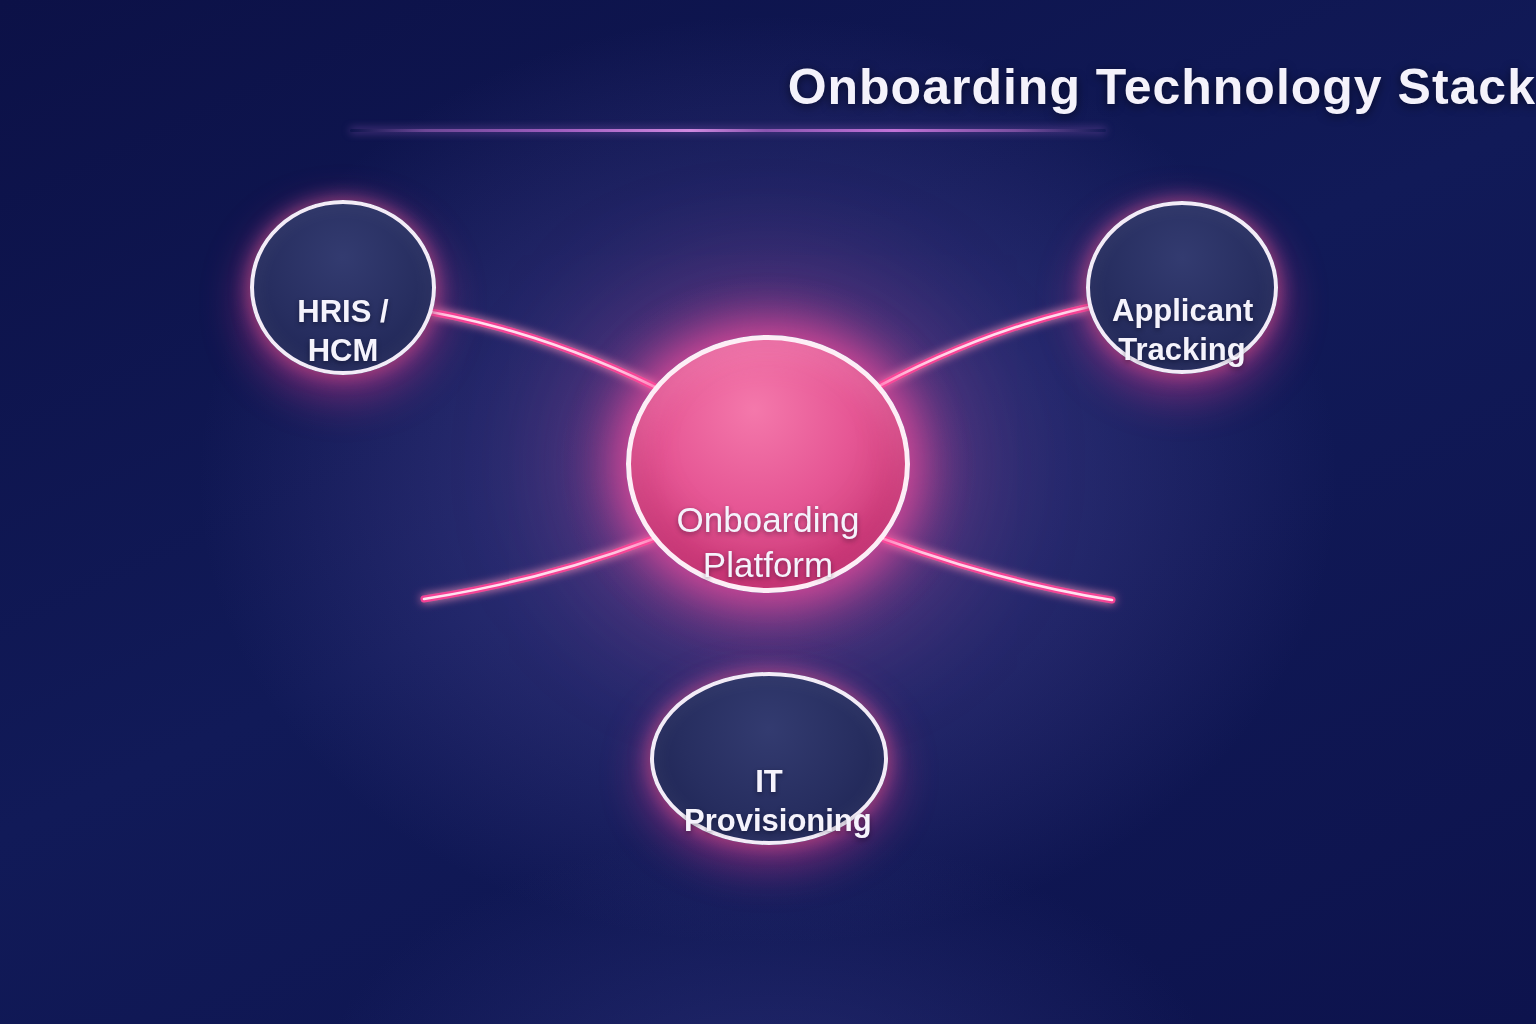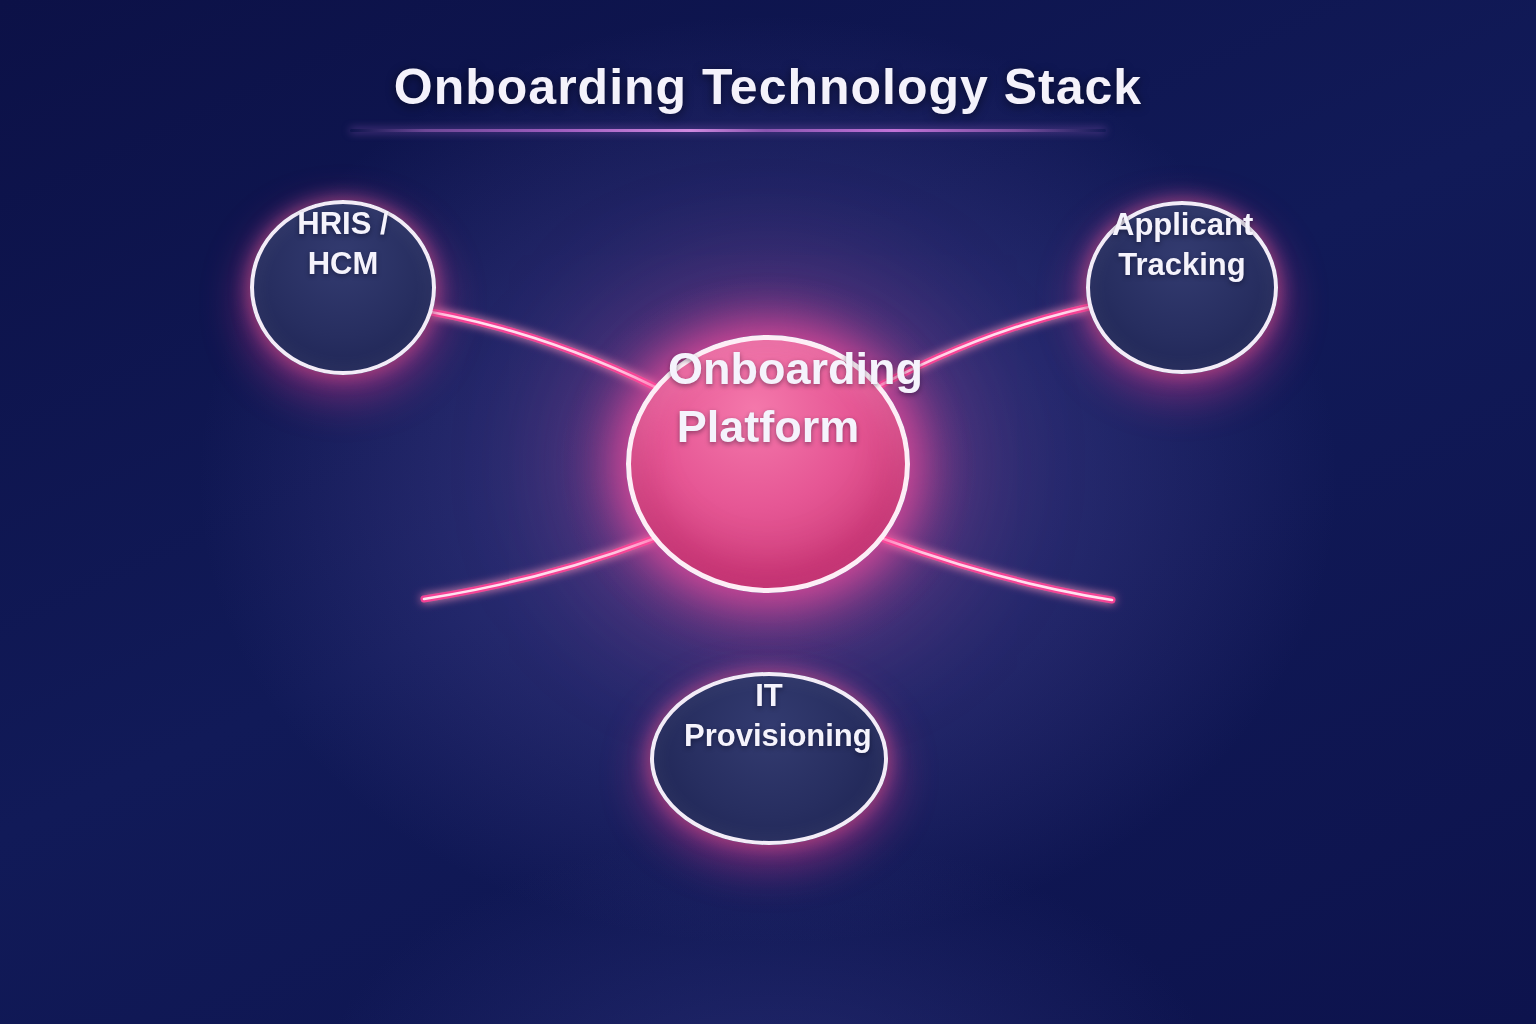--- a/index.html
+++ b/index.html
@@ -9,36 +9,36 @@
     overflow:hidden;
     font-family:"Liberation Sans", sans-serif;
     background:
       radial-gradient(ellipse 300px 280px at 768px 470px, rgba(255,77,158,0.30), rgba(255,77,158,0) 70%),
       radial-gradient(ellipse 760px 620px at 768px 480px, rgba(104,92,182,0.50), rgba(104,92,182,0) 75%),
       radial-gradient(ellipse 700px 420px at 50% 108%, rgba(58,62,140,0.45), rgba(58,62,140,0) 65%),
       linear-gradient(155deg, #0c1147 0%, #111a58 48%, #0d134d 100%);
   }
   .title{
     position:absolute;left:0;top:58px;width:100%;
-    text-align:center;margin:0;
+    text-align:right;margin:0;
     color:#f4f2fb;font-size:50px;font-weight:600;letter-spacing:1px;
     text-shadow:0 2px 10px rgba(0,0,10,0.55);
   }
   .title-underline{
     position:absolute;left:350px;top:129px;width:756px;height:3px;border-radius:2px;
     background:linear-gradient(90deg,
       rgba(122,79,160,0) 0%, #6d4796 10%, #a05ec0 28%, #d08ae0 45%,
       #8a55b0 55%, #c273d8 72%, #7a4fa0 88%, rgba(122,79,160,0) 100%);
     box-shadow:0 0 8px rgba(176,106,208,0.7);
   }
   svg.connections{position:absolute;left:0;top:0;width:1536px;height:1024px;}
   .conn-glow{fill:none;stroke:#ff3d96;stroke-width:7;stroke-linecap:round;opacity:.9;}
   .conn-core{fill:none;stroke:#ffe3f0;stroke-width:2.6;stroke-linecap:round;}
   .node{
-    position:absolute;display:flex;align-items:flex-start;justify-content:center;
+    position:absolute;display:flex;align-items:flex-end;justify-content:center;
     text-align:center;border-radius:50%;box-sizing:border-box;
     color:#f5f3fc;
   }
   .node .label{display:block;line-height:1.28;text-shadow:0 2px 5px rgba(0,0,20,0.4);}
   .node.satellite{
     border:4px solid #f3ecf7;
     background:radial-gradient(circle at 50% 32%, #333b70 0%, #272e60 55%, #1b2150 100%);
     box-shadow:
       0 0 18px 2px rgba(255,110,180,0.50),
       0 16px 45px 4px rgba(255,60,150,0.45),
@@ -47,21 +47,21 @@
     font-size:31px;font-weight:600;
   }
   .node.center{
     border:5px solid #fdeef6;
     background:radial-gradient(circle at 45% 28%, #f478ab 0%, #e65795 42%, #d2427f 72%, #c23a77 100%);
     box-shadow:
       0 0 45px 10px rgba(255,80,160,0.75),
       0 0 130px 40px rgba(255,70,150,0.35),
       inset 0 -20px 42px rgba(170,20,90,0.40),
       inset 0 14px 30px rgba(255,190,220,0.30);
-    font-size:45px;font-weight:700;
+    font-size:35px;font-weight:400;
   }
   .node-center{left:626px;top:335px;width:284px;height:258px;}
   .node-hris{left:250px;top:200px;width:186px;height:175px;}
   .node-applicant{left:1086px;top:201px;width:192px;height:173px;}
   .node-esignature{left:210px;top:541px;width:217px;height:186px;}
   .node-learning{left:1106px;top:542px;width:218px;height:190px;}
   .node-it{left:650px;top:672px;width:238px;height:173px;}
   .node-hris .label{max-width:130px;}
   .node-applicant .label{max-width:140px;}
   .node-esignature .label{max-width:190px;}

